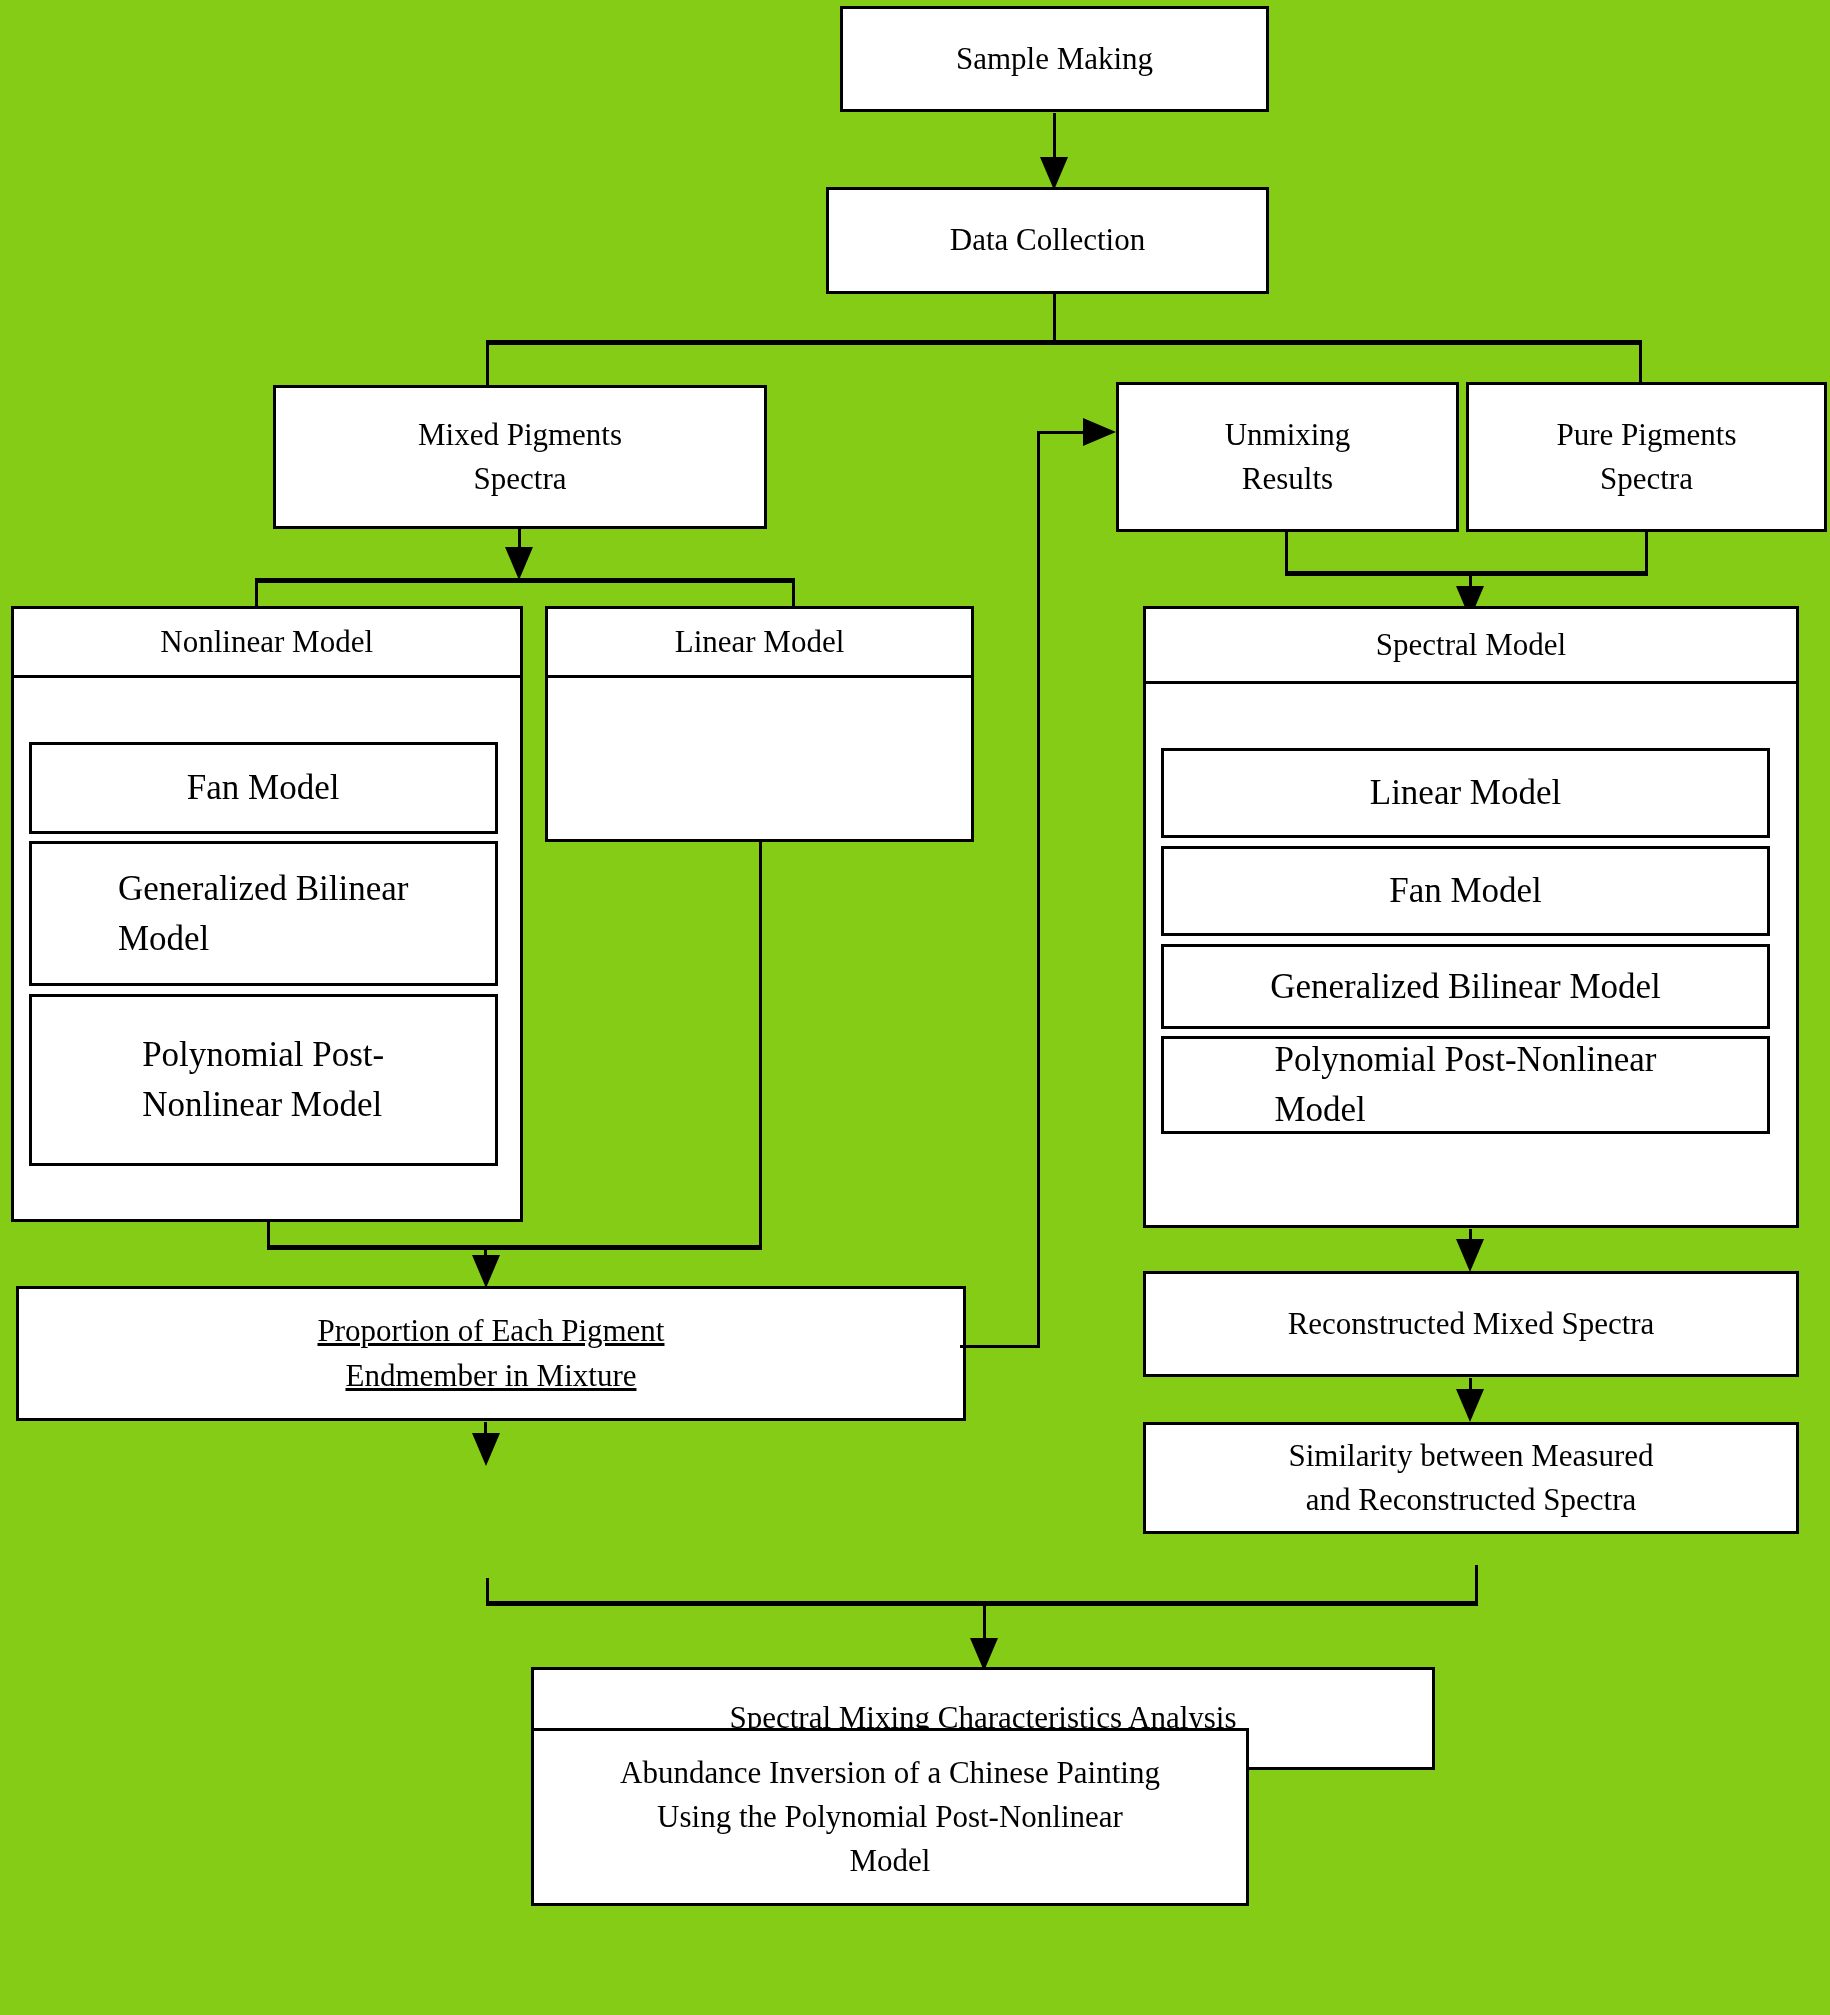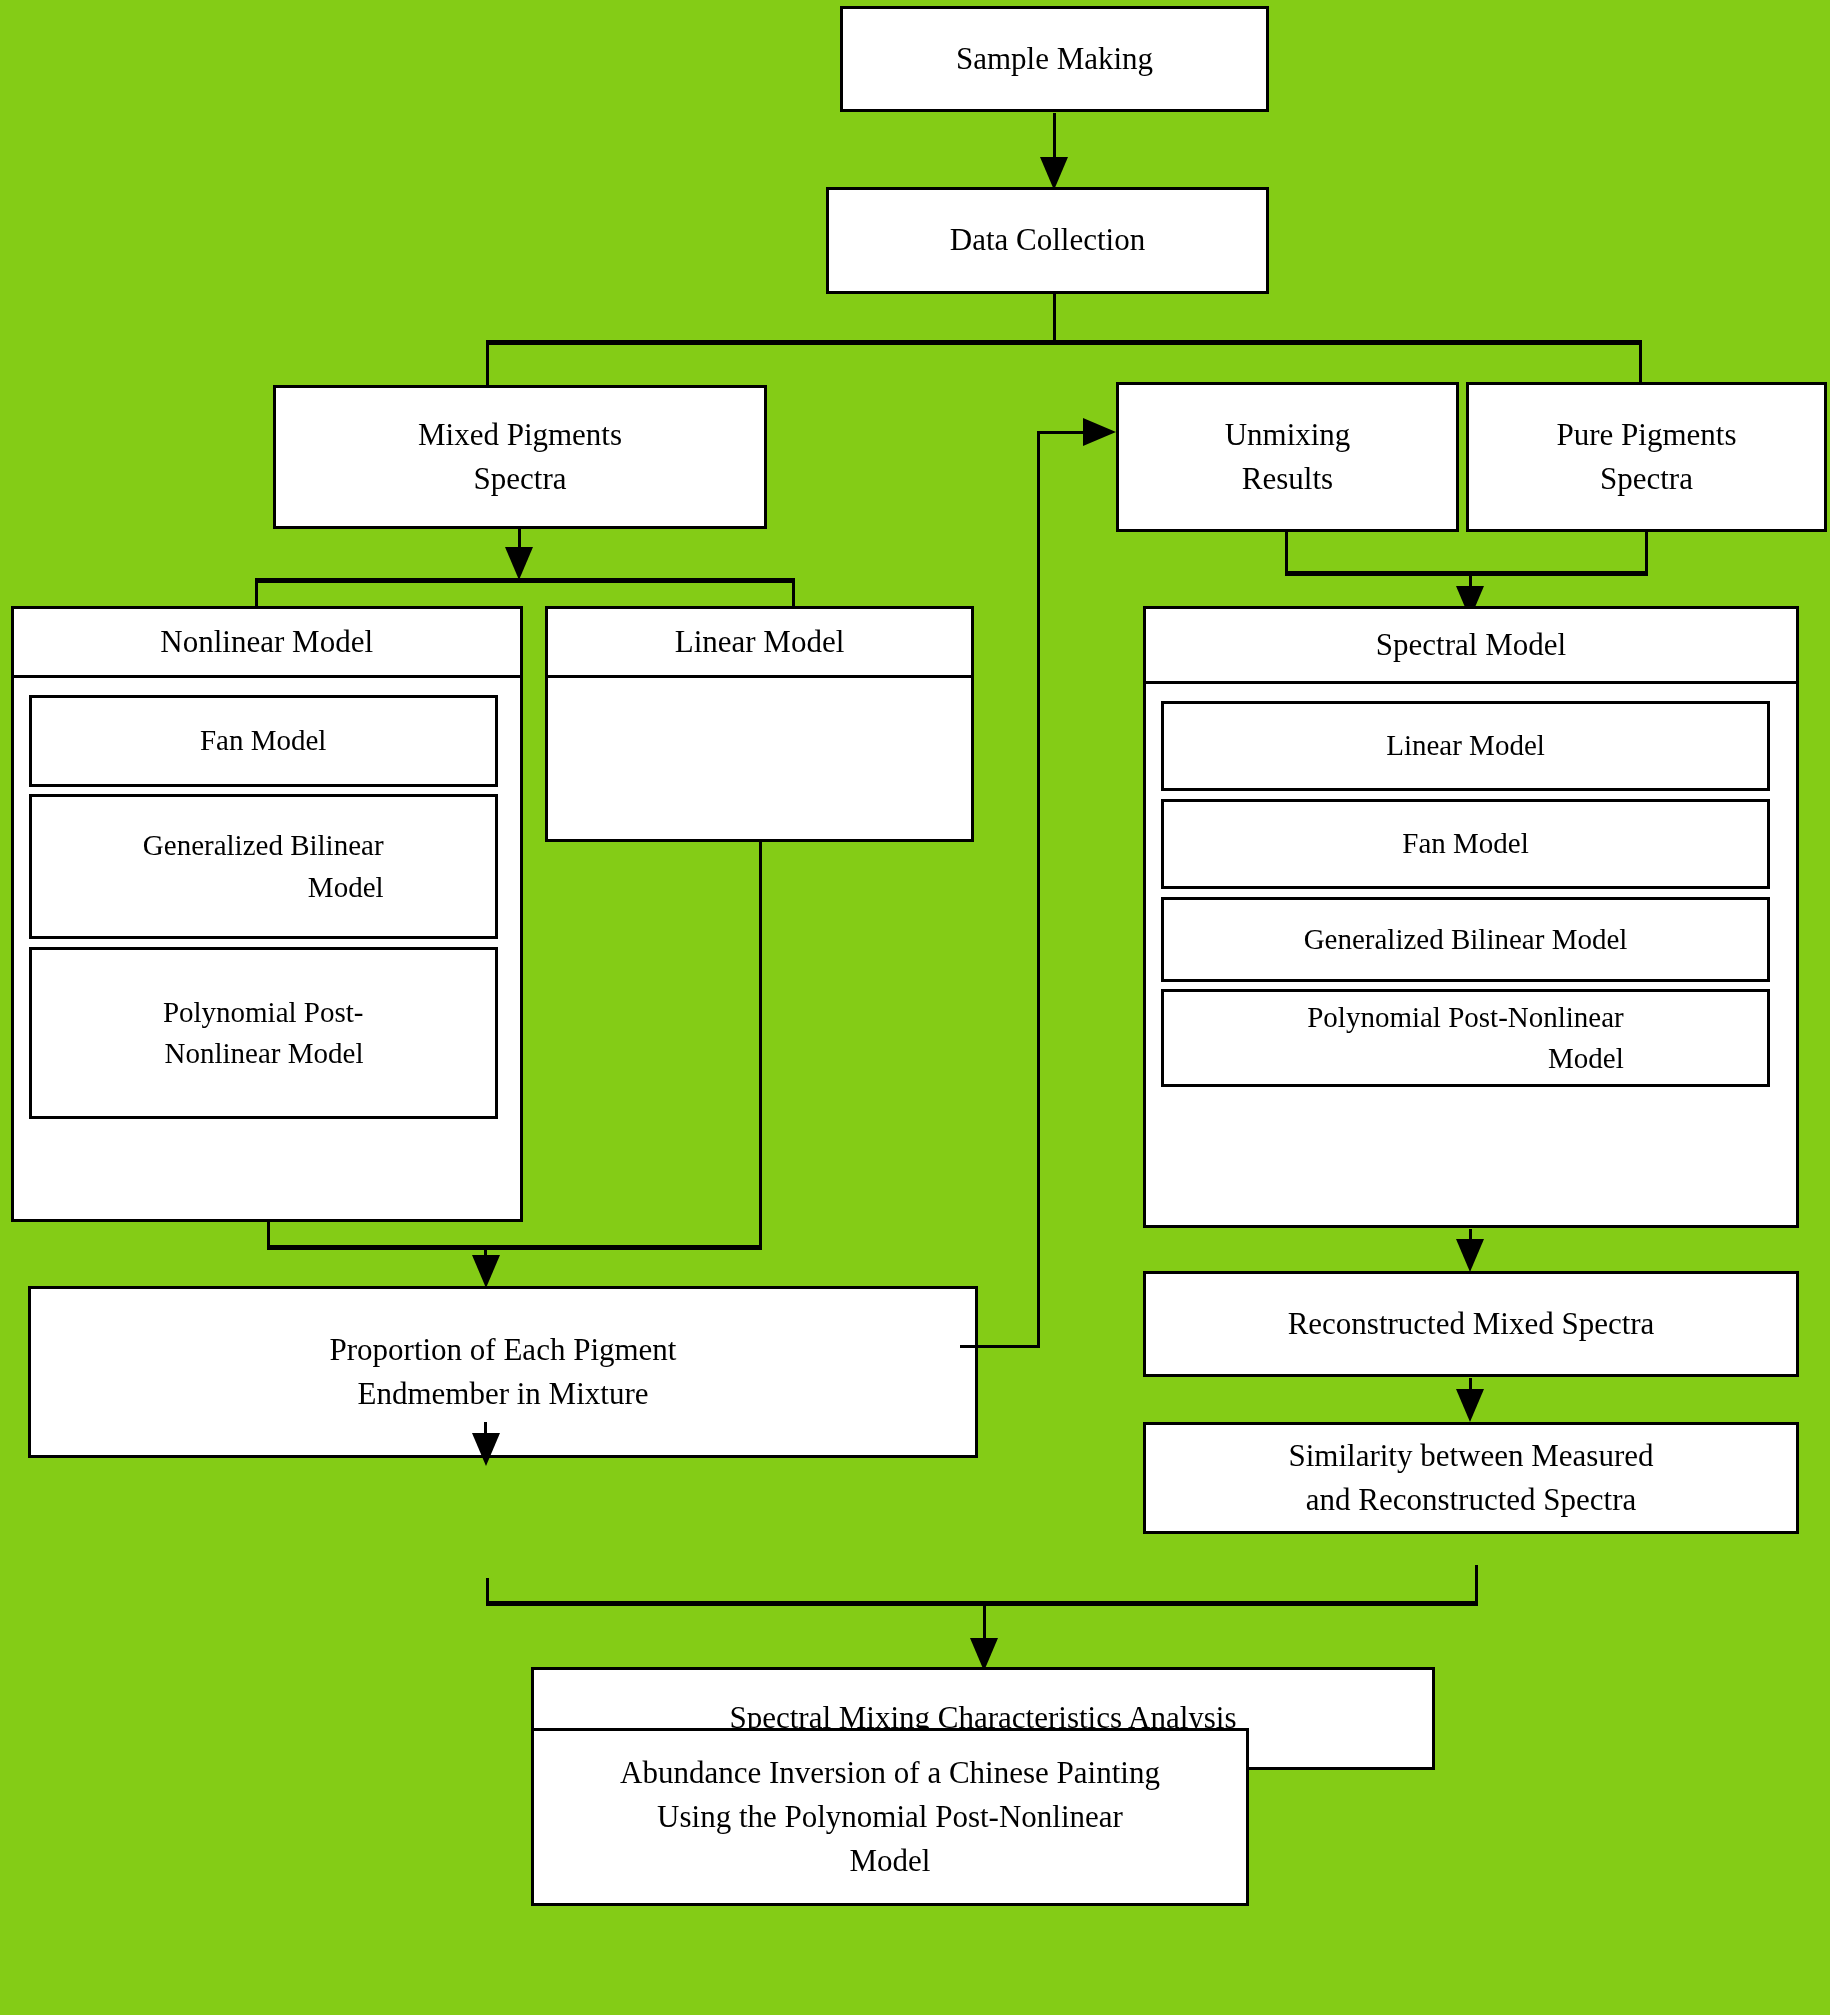--- a/index.html
+++ b/index.html
@@ -44,25 +44,26 @@
     text-align:center;
   }
   .subbox{
     position:absolute;
     box-sizing:border-box;
     border:3.2px solid #000;
     background:#fff;
     display:flex;
     align-items:center;
     justify-content:center;
-    text-align:right;
+    text-align:left;
     line-height:1.42;
-    font-size:29px;
+    font-size:35px;
     padding:1.1px 5.4px;
     white-space:pre-line;
+    margin-top:47px;
   }
   .ln{
     position:absolute;
     background:#000;
   }
   .vln{width:2.7px;}
   .hln{height:4.8px;}
   .hln-thin{height:2.7px;}
   .arrow-d{
     position:absolute;
@@ -146,21 +147,21 @@
     <div class="subbox" style="left:15px; top:380px; width:609px; height:98px;">Polynomial Post-Nonlinear
 Model</div>
   </div>
 
   <div class="ln vln" style="left:267px; top:1222px; width:2.7px; height:27px;"></div>
   <div class="ln vln" style="left:759px; top:842px; width:2.7px; height:407px;"></div>
   <div class="ln hln" style="left:267px; top:1245px; width:495px; height:4.8px;"></div>
   <div class="ln vln" style="left:484px; top:1245px; width:2.7px; height:33px;"></div>
   <div class="arrow-d" style="left:472px; top:1255px;"></div>
 
-  <div class="box" style="left:28px; top:1286px; width:950px; height:172px;">Proportion of Each Pigment
+  <div class="box" style="left:16px; top:1286px; width:950px; height:135px;text-decoration:underline;">Proportion of Each Pigment
 Endmember in Mixture</div>
 
   <div class="ln vln" style="left:484px; top:1422px; width:2.7px; height:33px;"></div>
   <div class="arrow-d" style="left:472px; top:1433px;"></div>
 
 
   <div class="ln hln-thin" style="left:960px; top:1345px; width:79px; height:2.7px;"></div>
   <div class="ln vln" style="left:1037px; top:431px; width:2.7px; height:917px;"></div>
   <div class="ln hln-thin" style="left:1037px; top:431px; width:49px; height:2.7px;"></div>
   <div class="arrow-r" style="left:1083px; top:418px;"></div>

